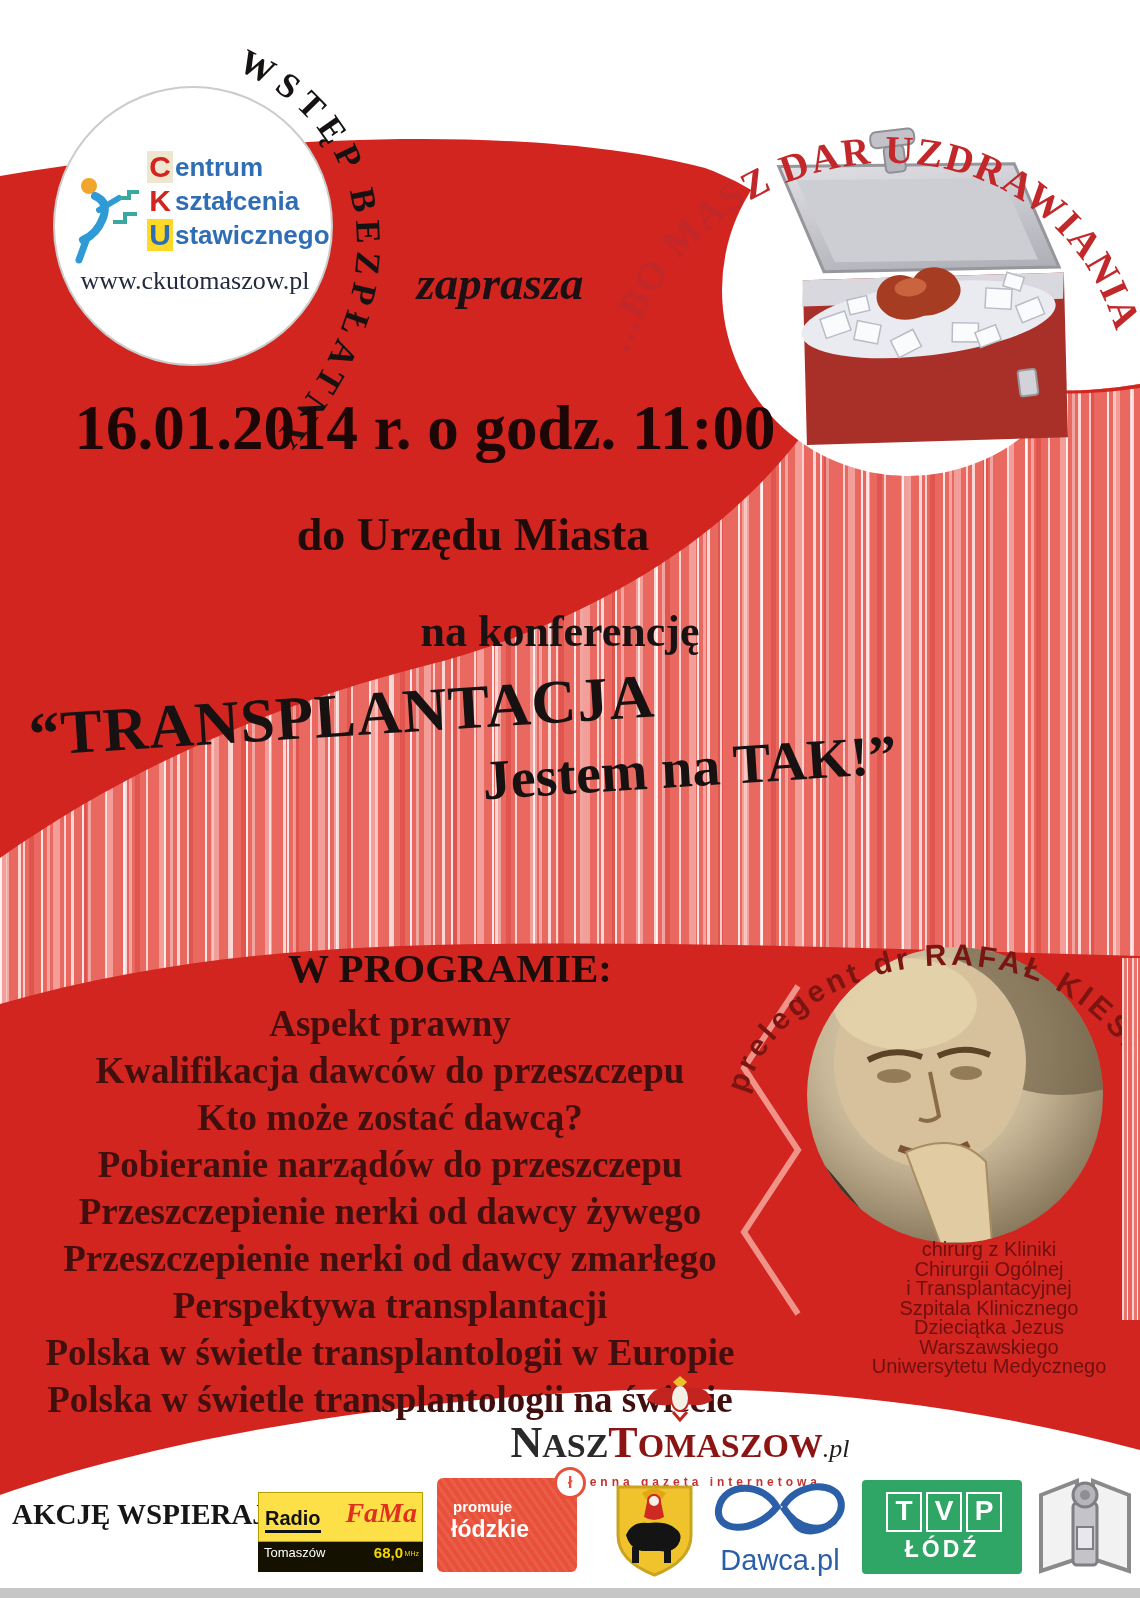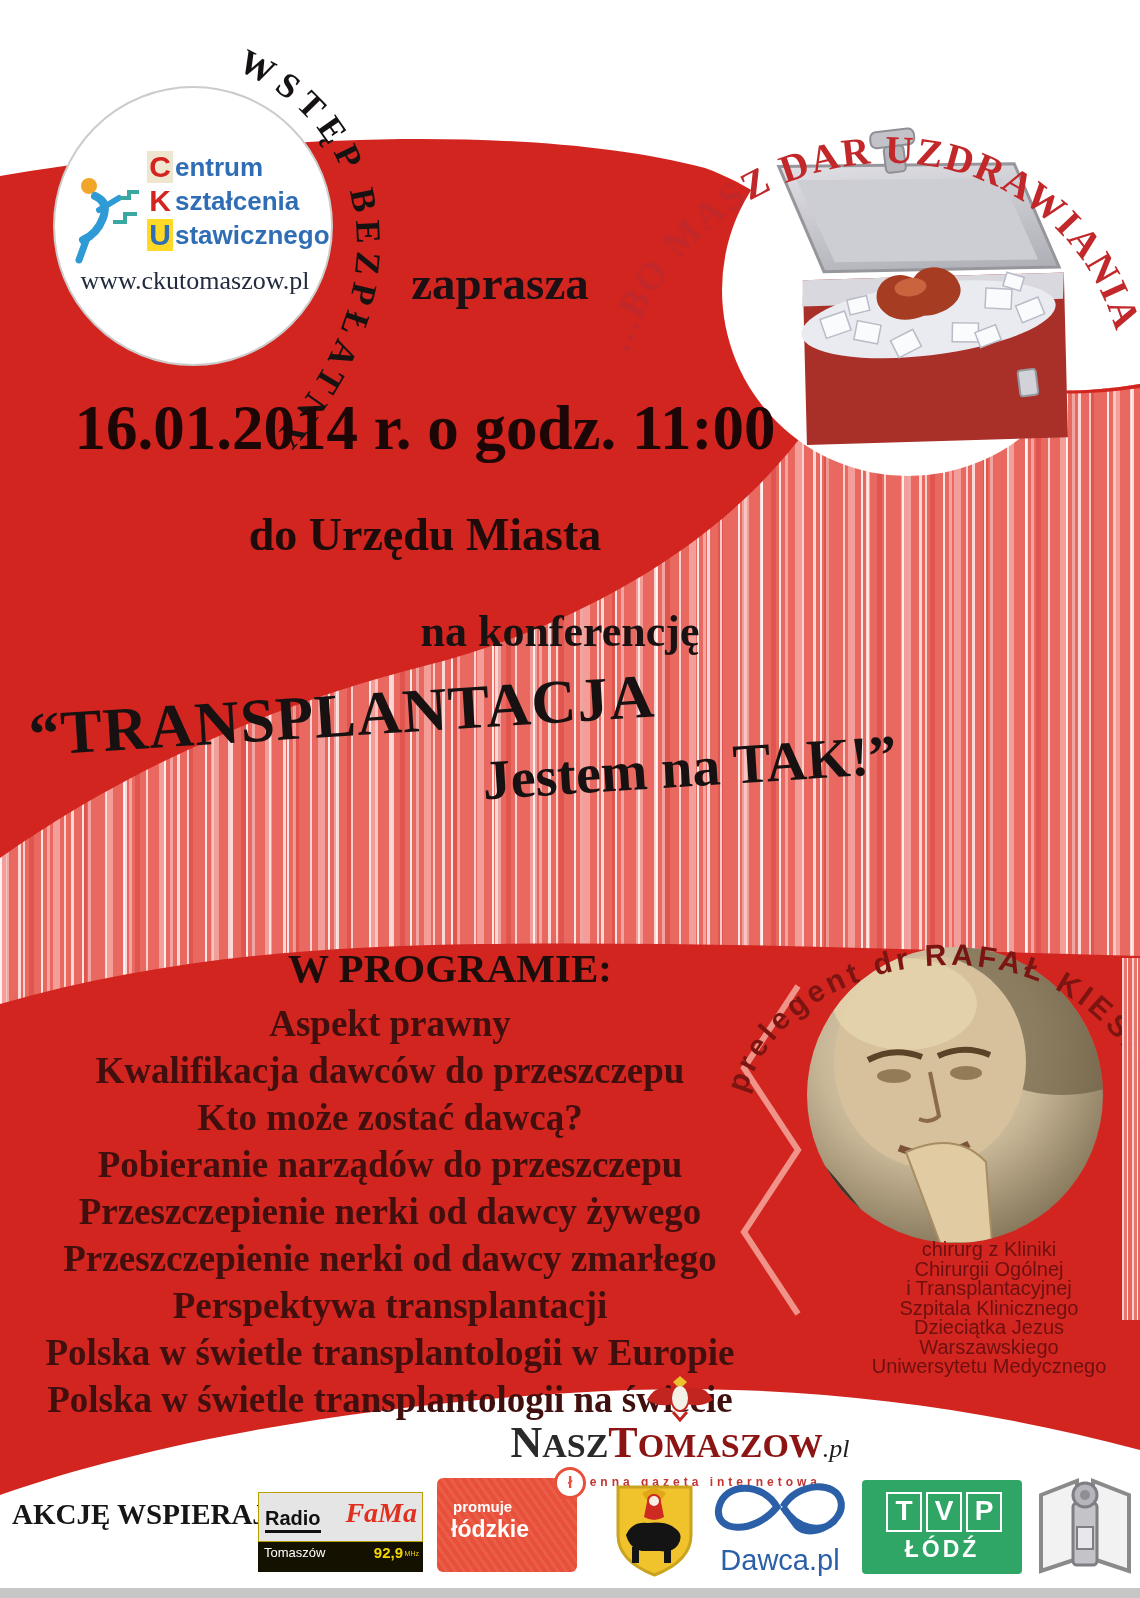--- a/index.html
+++ b/index.html
@@ -21,23 +21,23 @@
         rgba(255,236,234,.85) 18px 21px, rgba(233,105,97,0) 21px 29px,
         rgba(208,52,44,.38) 29px 34px, rgba(233,105,97,0) 34px 53px);
   }
   .stripes-sliver{
     left:1122px;top:958px;width:18px;height:362px;opacity:.95;
     background:repeating-linear-gradient(90deg,#f6d9d6 0 2px,#ea7b74 2px 5px,#ffffff 5px 6px,#e96961 6px 10px);
   }
 
   .headline{left:0;top:14px;width:1140px;text-align:center;font-size:59px;font-weight:bold;
             color:#c3242c;letter-spacing:.5px;}
-  .invites{left:290px;top:256px;width:420px;text-align:center;font-size:47px;font-weight:bold;color:#1c1014;}
+  .invites{left:290px;top:256px;width:420px;text-align:center;font-size:47px;font-weight:bold;color:#1c1014;font-style:italic;}
   .datetime{left:0;top:392px;width:850px;text-align:center;font-size:63px;font-weight:bold;color:#1d0606;}
-  .venue{left:0;top:508px;width:850px;text-align:center;font-size:46px;font-weight:bold;color:#200b0b;}
+  .venue{left:0;top:508px;width:850px;text-align:center;font-size:46px;font-weight:bold;color:#200b0b;padding-left:48px;}
   .lead{left:160px;top:606px;width:800px;text-align:center;font-size:44px;font-weight:bold;color:#1a1212;}
 
   .title-wrap{left:30px;top:666px;width:1070px;transform:rotate(-3.6deg);color:#171111;}
   .title-l1{font-size:62px;font-weight:bold;letter-spacing:1px;}
   .title-l2{font-size:56px;font-weight:bold;margin-left:450px;margin-top:6px;}
 
   .prog-head{left:100px;top:944px;width:700px;text-align:center;font-size:41px;font-weight:bold;color:#1c0d0b;}
   .prog-list{left:5px;top:1000px;width:770px;text-align:center;font-size:37px;font-weight:bold;
              color:#400f0e;line-height:47px;}
 
@@ -62,21 +62,21 @@
   .cku-init{width:26px;text-align:center;font-size:30px;font-weight:bold;line-height:32px;}
   .cku-init.c{background:#efe6cf;color:#d42420;}
   .cku-init.k{color:#d42420;}
   .cku-init.u{background:#ffd925;color:#2f6db5;}
   .cku-rest{font-size:26px;font-weight:bold;color:#2f6db5;margin-left:2px;}
   .cku-url{position:absolute;left:0;top:178px;width:260px;text-align:center;font-size:26px;color:#232c3e;}
   .cku-runner{position:absolute;left:18px;top:88px;}
 
   
   .fama{left:258px;top:1492px;width:165px;height:72px;font-family:"Liberation Sans",sans-serif;}
-  .fama-top{position:absolute;left:0;top:0;width:165px;height:50px;background:#e5e5e5;border:1px solid #b79f00;box-sizing:border-box;}
+  .fama-top{position:absolute;left:0;top:0;width:165px;height:50px;background:#fde047;border:1px solid #b79f00;box-sizing:border-box;}
   .fama-radio{position:absolute;left:6px;top:14px;font-size:20px;font-weight:bold;color:#111;border-bottom:3px solid #111;}
   .fama-fama{position:absolute;right:5px;top:4px;font-size:28px;font-weight:bold;font-style:italic;
              color:#e03020;font-family:"Liberation Serif",serif;}
   .fama-band{position:absolute;left:0;top:50px;width:165px;height:30px;background:#141100;color:#fff;}
   .fama-city{position:absolute;left:6px;top:3px;font-size:13px;}
   .fama-freq{position:absolute;right:20px;top:2px;font-size:15px;font-weight:bold;color:#f5d800;}
   .fama-unit{position:absolute;right:4px;top:8px;font-size:7px;color:#f5d800;}
 
   .lodzkie{left:437px;top:1478px;width:140px;height:94px;background:#e8503a;border-radius:6px;
            font-family:"Liberation Sans",sans-serif;color:#fff;
@@ -267,21 +267,21 @@
 
   <div class="abs supporters-label">AKCJĘ WSPIERAJĄ:</div>
 
   <div class="abs fama">
     <div class="fama-top">
       <span class="fama-radio">Radio</span>
       <span class="fama-fama">FaMa</span>
     </div>
     <div class="fama-band">
       <span class="fama-city">Tomaszów</span>
-      <span class="fama-freq">92,9</span>
+      <span class="fama-freq">68,0</span>
       <span class="fama-unit">MHz</span>
     </div>
   </div>
 
   <div class="abs lodzkie">
     <div class="lodzkie-top">promuje</div>
     <div class="lodzkie-name">łódzkie</div>
     <div class="lodzkie-badge">ł</div>
   </div>
 

